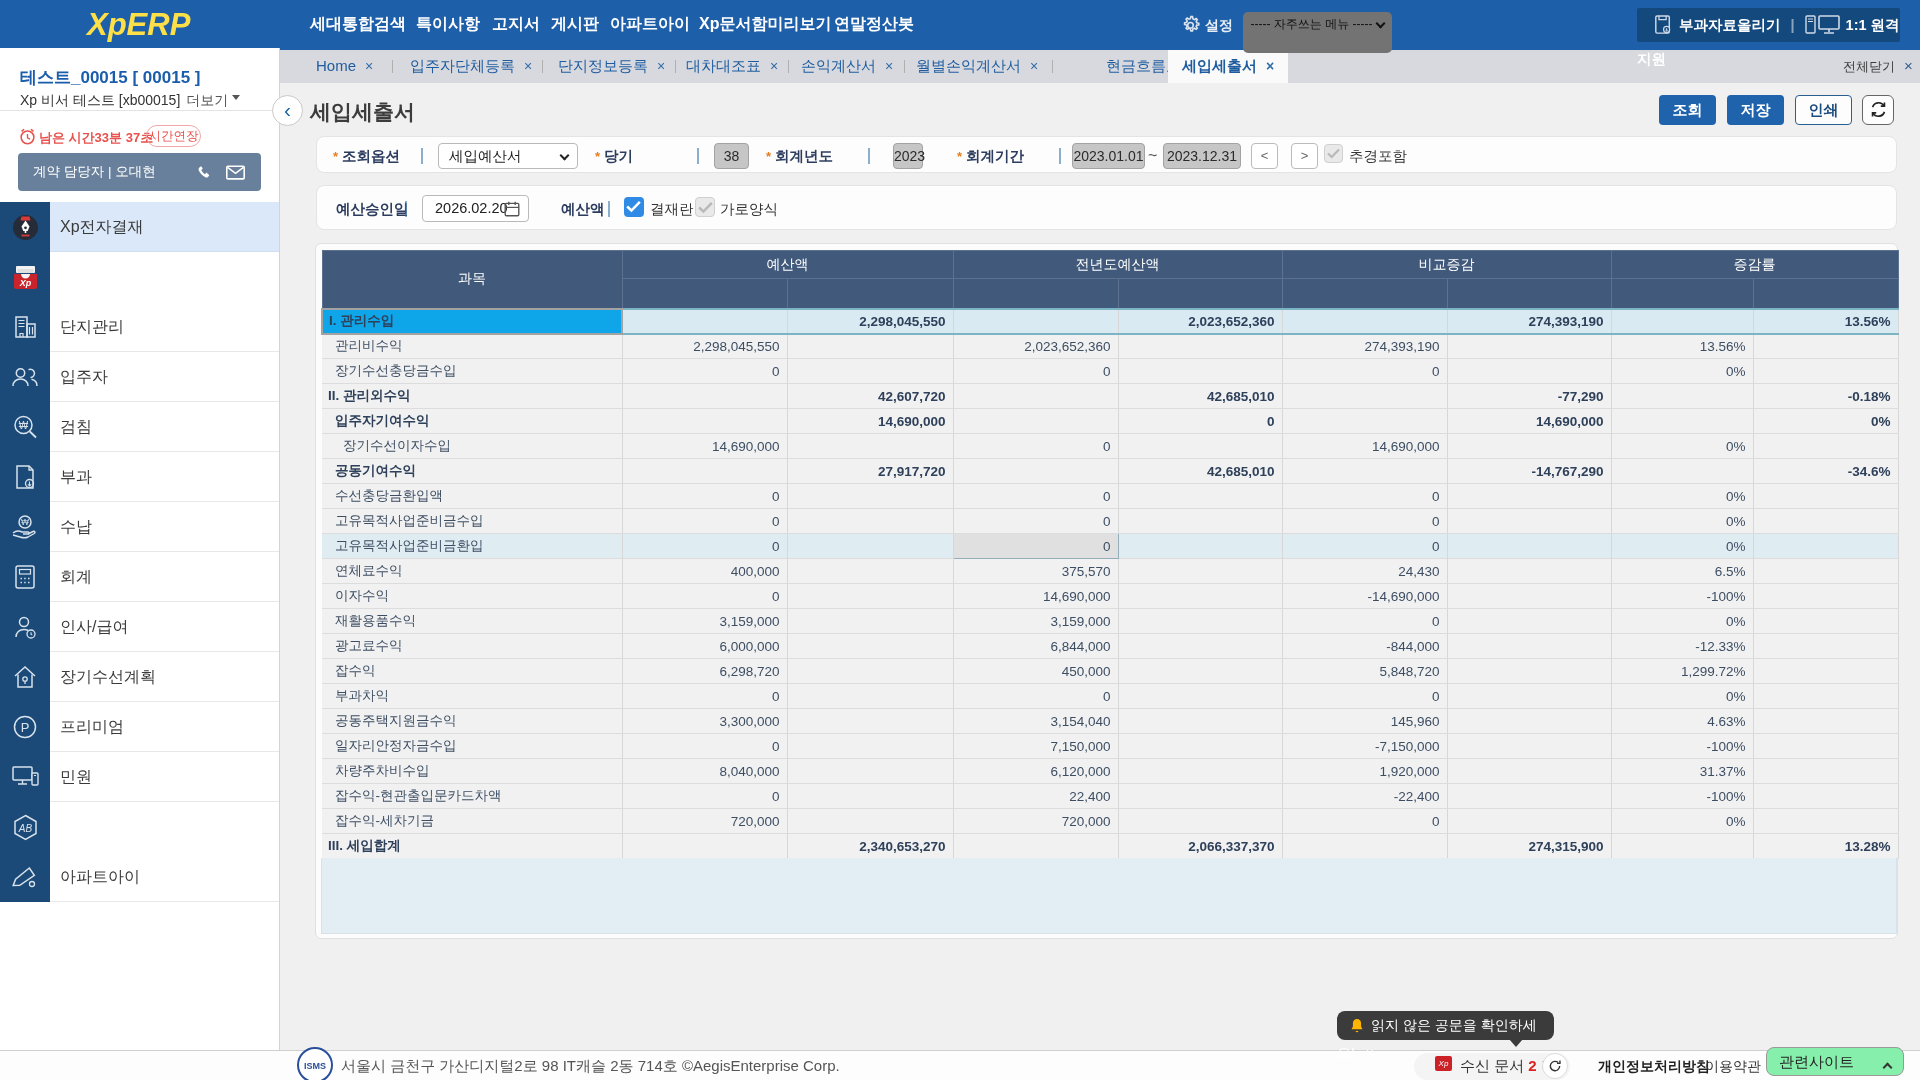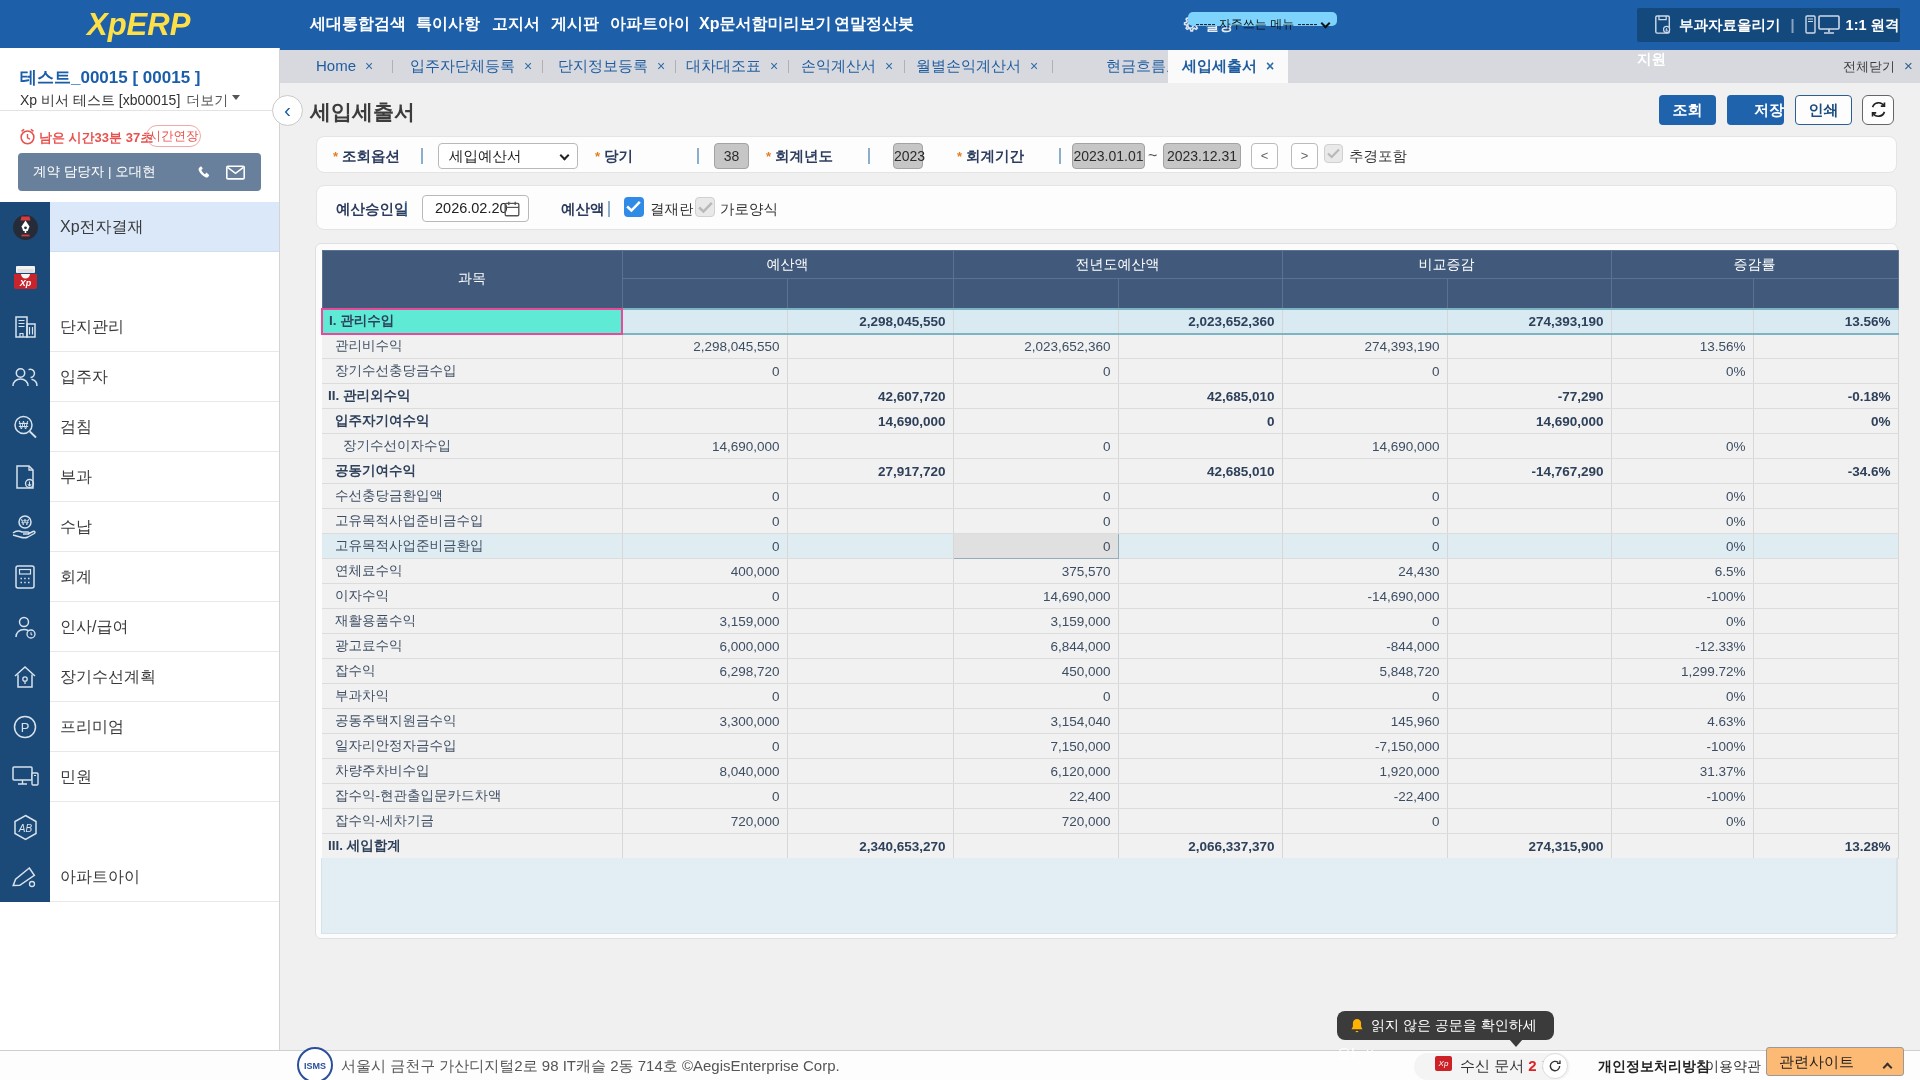--- a/index.html
+++ b/index.html
@@ -8,21 +8,21 @@
   font-family:"Liberation Sans", sans-serif; }
 #app { position:relative; width:1920px; height:1080px; }
 .abs { position:absolute; }
 
 
 #topbar { position:absolute; left:0; top:0; width:1920px; height:48px; background:#1e5fa9; z-index:30; }
 #logo { position:absolute; left:87px; top:7px; font-size:31px; font-weight:bold; font-style:italic;
   color:#fde047; letter-spacing:0px; }
 .topnav { position:absolute; top:0; height:48px; line-height:48px; color:#fff; font-size:16px; font-weight:bold; }
 #gearwrap { position:absolute; left:1181px; top:15px; color:#e8eef5; font-size:14px; font-weight:bold; }
-#topsel { position:absolute; left:1188px; top:12px; width:149px; height:14px; background:#7dd3fc; border-radius:5px;
+#topsel { position:absolute; left:1243px; top:12px; width:149px; height:41px; background:#737373; border-radius:5px;
   font-size:12px; color:#111; line-height:24px; text-align:center; padding-right:12px; }
 #topsel .chev { position:absolute; right:8px; top:8px; line-height:0; }
 #topdark { position:absolute; left:1637px; top:8px; width:263px; height:34px; background:#14497e; border-radius:2px;
   color:#fff; font-size:14.5px; font-weight:bold; line-height:34px; }
 
 
 #sidebar { position:absolute; left:0; top:48px; width:280px; height:1032px; background:#fff;
   border-right:1px solid #d4d4d4; z-index:20; }
 #acct1 { position:absolute; left:20px; top:18px; font-size:17px; font-weight:bold; color:#1a5dab; }
 #acct2 { position:absolute; left:20px; top:44px; font-size:14px; color:#333; }
@@ -84,21 +84,21 @@
 thead th { background:#41597b; color:#fff; font-weight:normal; font-size:14px;
   border:1px solid #5d7290; }
 thead tr.h1 th { height:28px; }
 thead tr.h2 th { height:30px; }
 tbody td { background:#f1f1f1; height:25px; font-size:13.5px; color:#3d4e63;
   border-right:1px solid #d7d7d7; border-bottom:1px solid #dcdcdc; padding:0 7px 0 0; }
 tbody td.lab { text-align:left; padding:0 0 0 6px; }
 tbody td.num { text-align:right; }
 tbody tr.b td { font-weight:bold; color:#2e405a; font-size:13.5px; }
 tbody tr.sel td { background:#d9eaf3; border-top:2px solid #7cb4c3; border-bottom:2px solid #7cb4c3; }
-tbody tr.sel td.lab { background:#5eead4; border:2px solid #ec4899; }
+tbody tr.sel td.lab { background:#0ea5e9; border:2px solid #a3a3a3; }
 tbody tr.sel2 td { background:#dfecf2; }
 td.focus { background:#e0e0e0 !important; border:1px solid #95adb8 !important; }
 #gridempty { position:absolute; left:5px; top:614px; width:1576px; height:76px; background:#e2eef3;
   border:1px solid #d7e3e8; border-top:none; }
 
 .chv { display:inline-block; width:7px; height:7px; border-right:2px solid #333; border-bottom:2px solid #333; transform:rotate(45deg); }
 .chv.up { transform:rotate(225deg); }
 .tri { display:inline-block; width:0; height:0; border:4px solid transparent; border-top:5px solid #555; vertical-align:1px;}
 
 #toast { position:absolute; left:1337px; top:1011px; width:217px; height:29px; background:#3b3b3b; border-radius:8px;
@@ -299,21 +299,21 @@
     <div class="tab" style="left:636px;">월별손익계산서<span class="x">×</span></div>
     <div class="tabsep" style="left:772px;"></div>
     <div class="tab" style="left:786px;margin-left:40px;">현금흐름표<span class="x">×</span></div>
     <div class="tab active" style="left:888px;">세입세출서<span class="x">×</span></div>
     <div class="tab" style="left:1563px; font-size:13px; color:#3c3c3c;">전체닫기<span class="x" style="font-size:15px; color:#33618e;">×</span></div>
   </div>
 
   <div id="collbtn">‹</div>
   <div id="pagetitle">세입세출서</div>
   <div class="btn blue" style="left:1659px; width:57px;">조회</div>
-  <div class="btn blue" style="left:1727px; width:57px;text-align:right;">저장</div>
+  <div class="btn blue" style="left:1727px; width:57px;">저장</div>
   <div class="btn white" style="left:1795px; width:57px;">인쇄</div>
   <div class="btn white" style="left:1862px; width:32px; border:1px solid #666; border-radius:6px;"><svg width="19" height="19" viewBox="0 0 24 24" style="margin-top:4px;">
         <path d="M4.5 9A8 8 0 0 1 19 7.5" fill="none" stroke="#222" stroke-width="2.1"></path>
         <path d="M19.5 3.2v4.6h-4.6" fill="none" stroke="#222" stroke-width="2.1"></path>
         <path d="M19.5 15a8 8 0 0 1-14.5 1.5" fill="none" stroke="#222" stroke-width="2.1"></path>
         <path d="M4.5 20.8v-4.6h4.6" fill="none" stroke="#222" stroke-width="2.1"></path>
       </svg></div>
 
   <div class="fbox" style="top:136px; height:37px;">
     <div class="flabel" style="left:16px; top:10px;"><span class="star">*</span>조회옵션</div>
@@ -656,16 +656,16 @@
     <div class="abs" style="left:341px; top:6px;">서울시 금천구 가산디지털2로 98 IT캐슬 2동 714호 ©AegisEnterprise Corp.</div>
     <div class="abs" style="left:1414px; top:2px; width:156px; height:27px; background:#f4f4f4; border-radius:14px;"></div>
     <div class="abs" style="left:1435px; top:5px; width:17px; height:15px; background:#cc2127; border-radius:2px; color:#fff; font-size:8px; font-style:italic; text-align:center; line-height:15px;">Xp</div>
     <div class="abs" style="left:1460px; top:6px; color:#333;">수신 문서 <b style="color:#d22;">2</b> 건</div>
     <div class="abs" style="left:1542px; top:2px; width:26px; height:26px; border-radius:50%; background:#fff; border:1px solid #ddd; text-align:center;"><svg width="14" height="14" viewBox="0 0 24 24" style="margin-top:5px;">
           <path d="M20 12a8 8 0 1 1-2.5-5.8" fill="none" stroke="#333" stroke-width="2.4"></path>
           <path d="M20.5 2.5v5h-5" fill="none" stroke="#333" stroke-width="2.4"></path>
         </svg></div>
     <div class="abs" style="left:1598px; top:7px; font-weight:bold; color:#222; font-size:14px;">개인정보처리방침</div>
     <div class="abs" style="left:1705px; top:7px; color:#333; font-size:14px;">이용약관</div>
-    <div class="abs" style="left:1766px; top:-4px; width:138px; height:29px; border:1px solid #999; border-radius:3px; background:#fdba74; line-height:27px;"><span style="margin-left:12px; color:#222;">관련사이트</span><span style="position:absolute; right:12px; top:16px; line-height:0;"><span class="chv up" style="border-color:#333;"></span></span></div>
+    <div class="abs" style="left:1766px; top:-4px; width:138px; height:29px; border:1px solid #999; border-radius:8px; background:#86efac; line-height:27px;"><span style="margin-left:12px; color:#222;">관련사이트</span><span style="position:absolute; right:12px; top:16px; line-height:0;"><span class="chv up" style="border-color:#333;"></span></span></div>
   </div>
 
 </div>
 
 </body></html>

